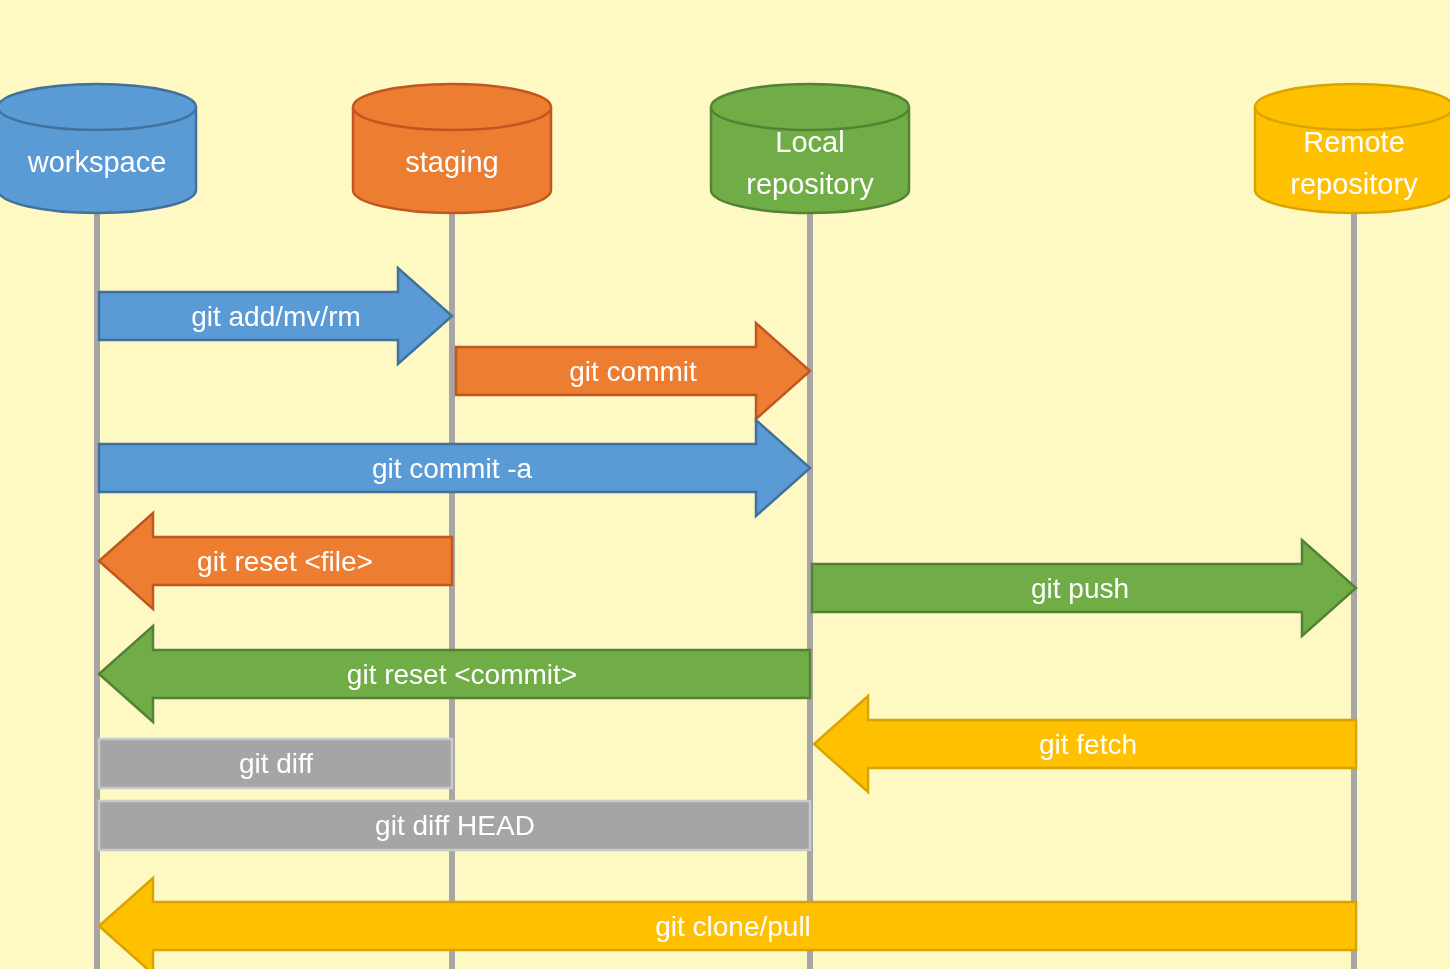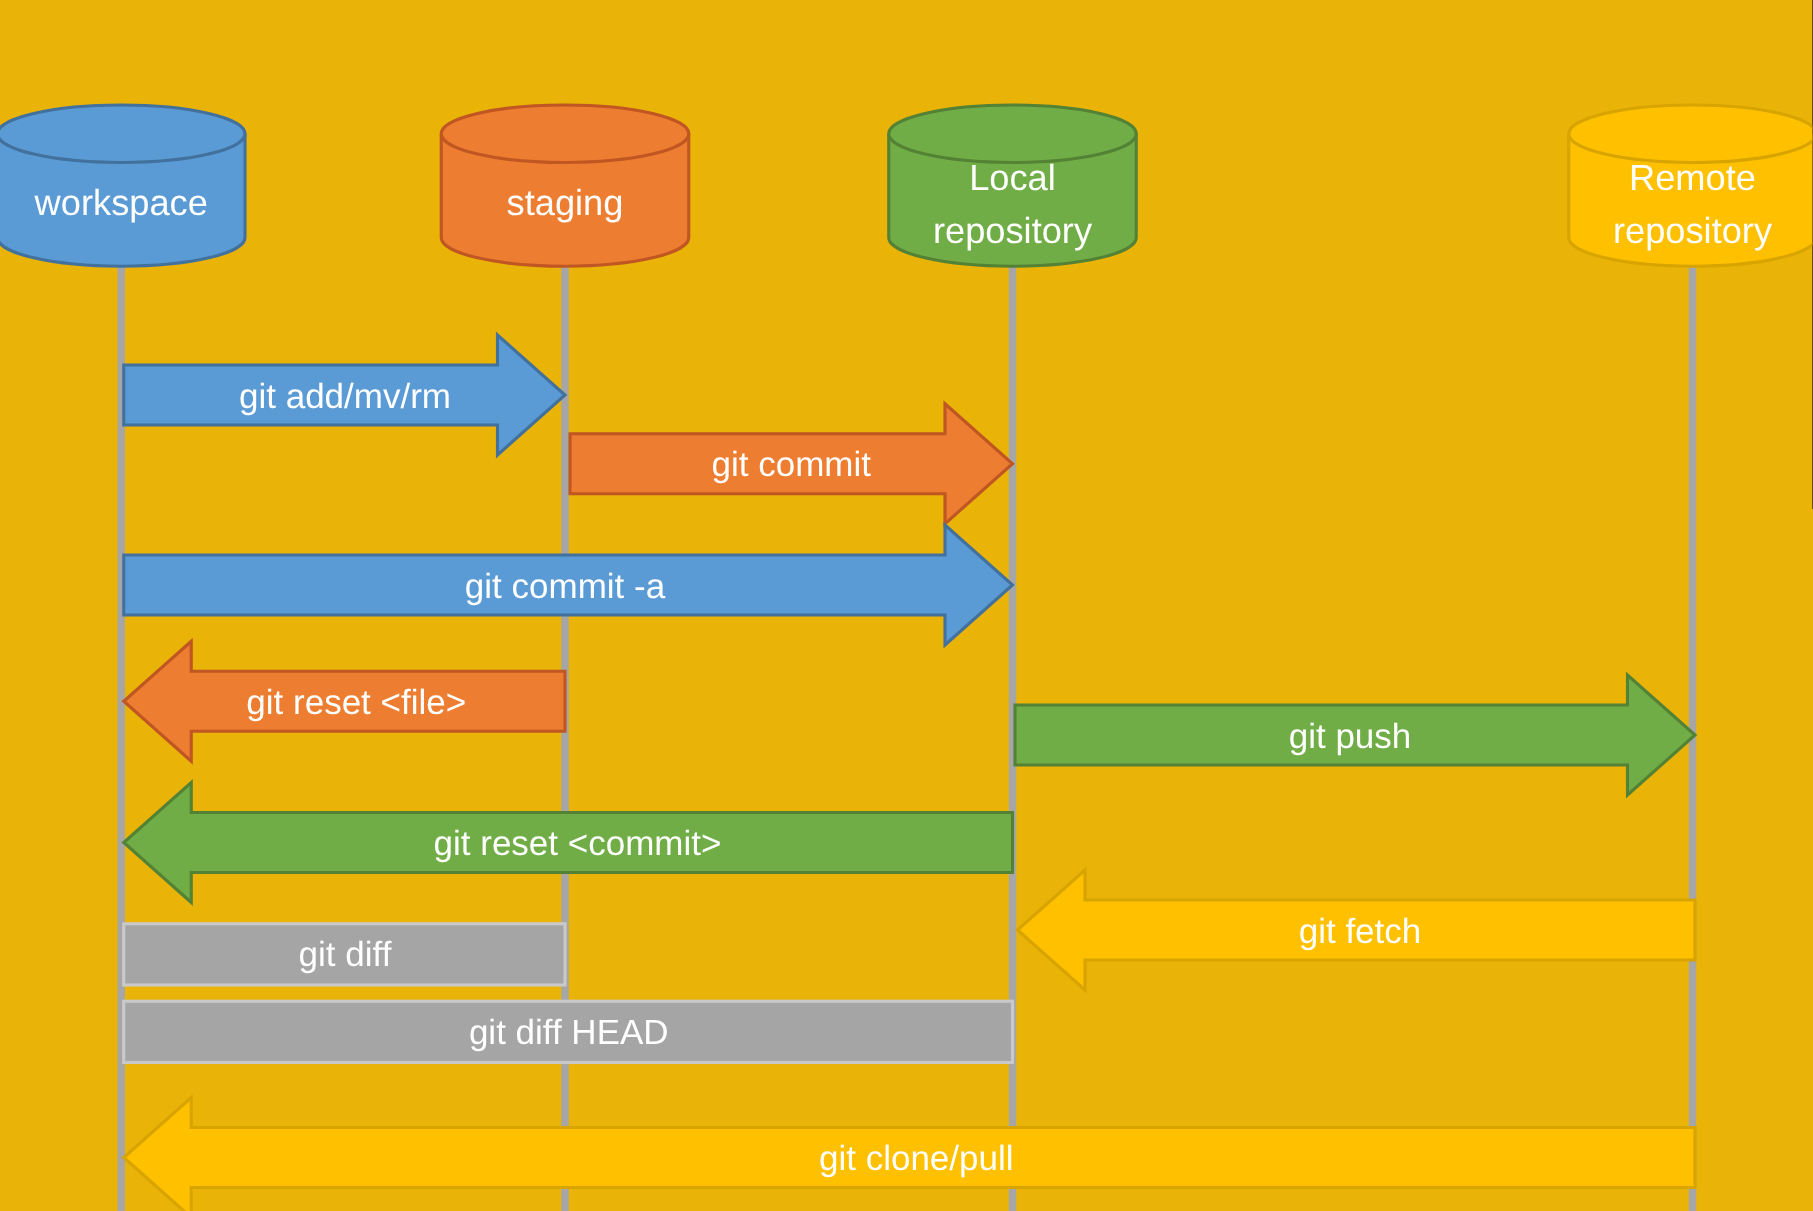--- a/index.html
+++ b/index.html
@@ -4,21 +4,21 @@
 <style>
   html, body {
     margin: 0;
     padding: 0;
     background: #000;
   }
   #stage {
     position: relative;
     width: 1450px;
     height: 969px;
-    background: #eab308;
+    background: #fef9c3;
     overflow: hidden;
   }
   svg { display: block; }
   text {
     fill: #ffffff;
     font-family: "Liberation Sans", sans-serif;
     font-size: 28px;
     text-anchor: middle;
   }
   .node-label { font-size: 29px; }

